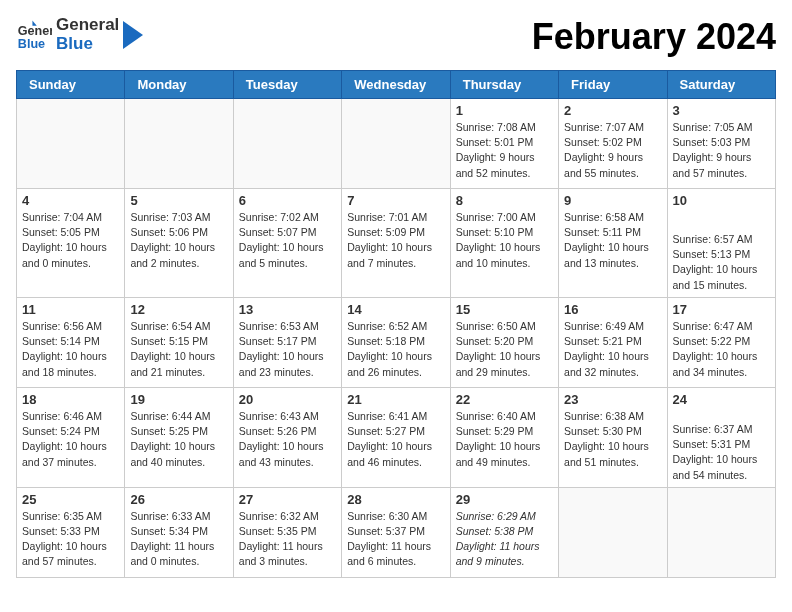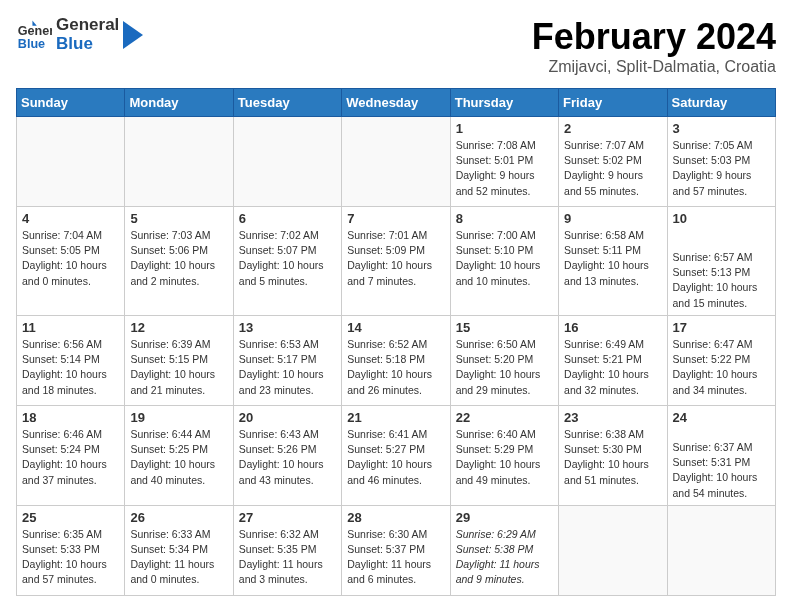--- a/index.html
+++ b/index.html
@@ -40,21 +40,21 @@
     table {
       width: 100%;
       border-collapse: collapse;
       table-layout: fixed;
     }
     thead th {
       background-color: #2a7abf;
       color: #fff;
       font-size: 13px;
       font-weight: bold;
-      padding: 6px 4px;
+      padding: 6px 12px;
       border: 1px solid #1a5a9f;
       text-align: left;
     }
     tbody td {
       border: 1px solid #ccc;
       vertical-align: top;
       padding: 4px 5px;
       height: 90px;
       font-size: 10.5px;
       color: #333;
@@ -87,21 +87,20 @@
     <div>
       <div style="font-size:17px;font-weight:bold;color:#333;line-height:1.1;">General</div>
       <div style="font-size:17px;font-weight:bold;color:#1a6abf;line-height:1.1;">Blue</div>
     </div>
     <svg width="20" height="28" viewBox="0 0 20 28">
       <polygon points="0,0 20,14 0,28" fill="#1a6abf"></polygon>
     </svg>
   </div>
   <div class="title-block">
     <div class="calendar-title">February 2024</div>
-    <div class="calendar-subtitle">Zmijavci, Split-Dalmatia, Croatia</div>
   </div>
 </div>
 
 <table>
   <thead>
     <tr>
     <th>Sunday</th>
         <th>Monday</th>
         <th>Tuesday</th>
         <th>Wednesday</th>
@@ -192,21 +191,21 @@
       <tr>
         <td>
           <span class="day-num">11</span>
           <div class="day-info" style="white-space: pre-line;">Sunrise: 6:56 AM
 Sunset: 5:14 PM
 Daylight: 10 hours
 and 18 minutes.</div>
         </td>
         <td>
           <span class="day-num">12</span>
-          <div class="day-info" style="white-space: pre-line;">Sunrise: 6:39 AM
+          <div class="day-info" style="white-space: pre-line;">Sunrise: 6:54 AM
 Sunset: 5:15 PM
 Daylight: 10 hours
 and 21 minutes.</div>
         </td>
         <td>
           <span class="day-num">13</span>
           <div class="day-info" style="white-space: pre-line;">Sunrise: 6:53 AM
 Sunset: 5:17 PM
 Daylight: 10 hours
 and 23 minutes.</div>

